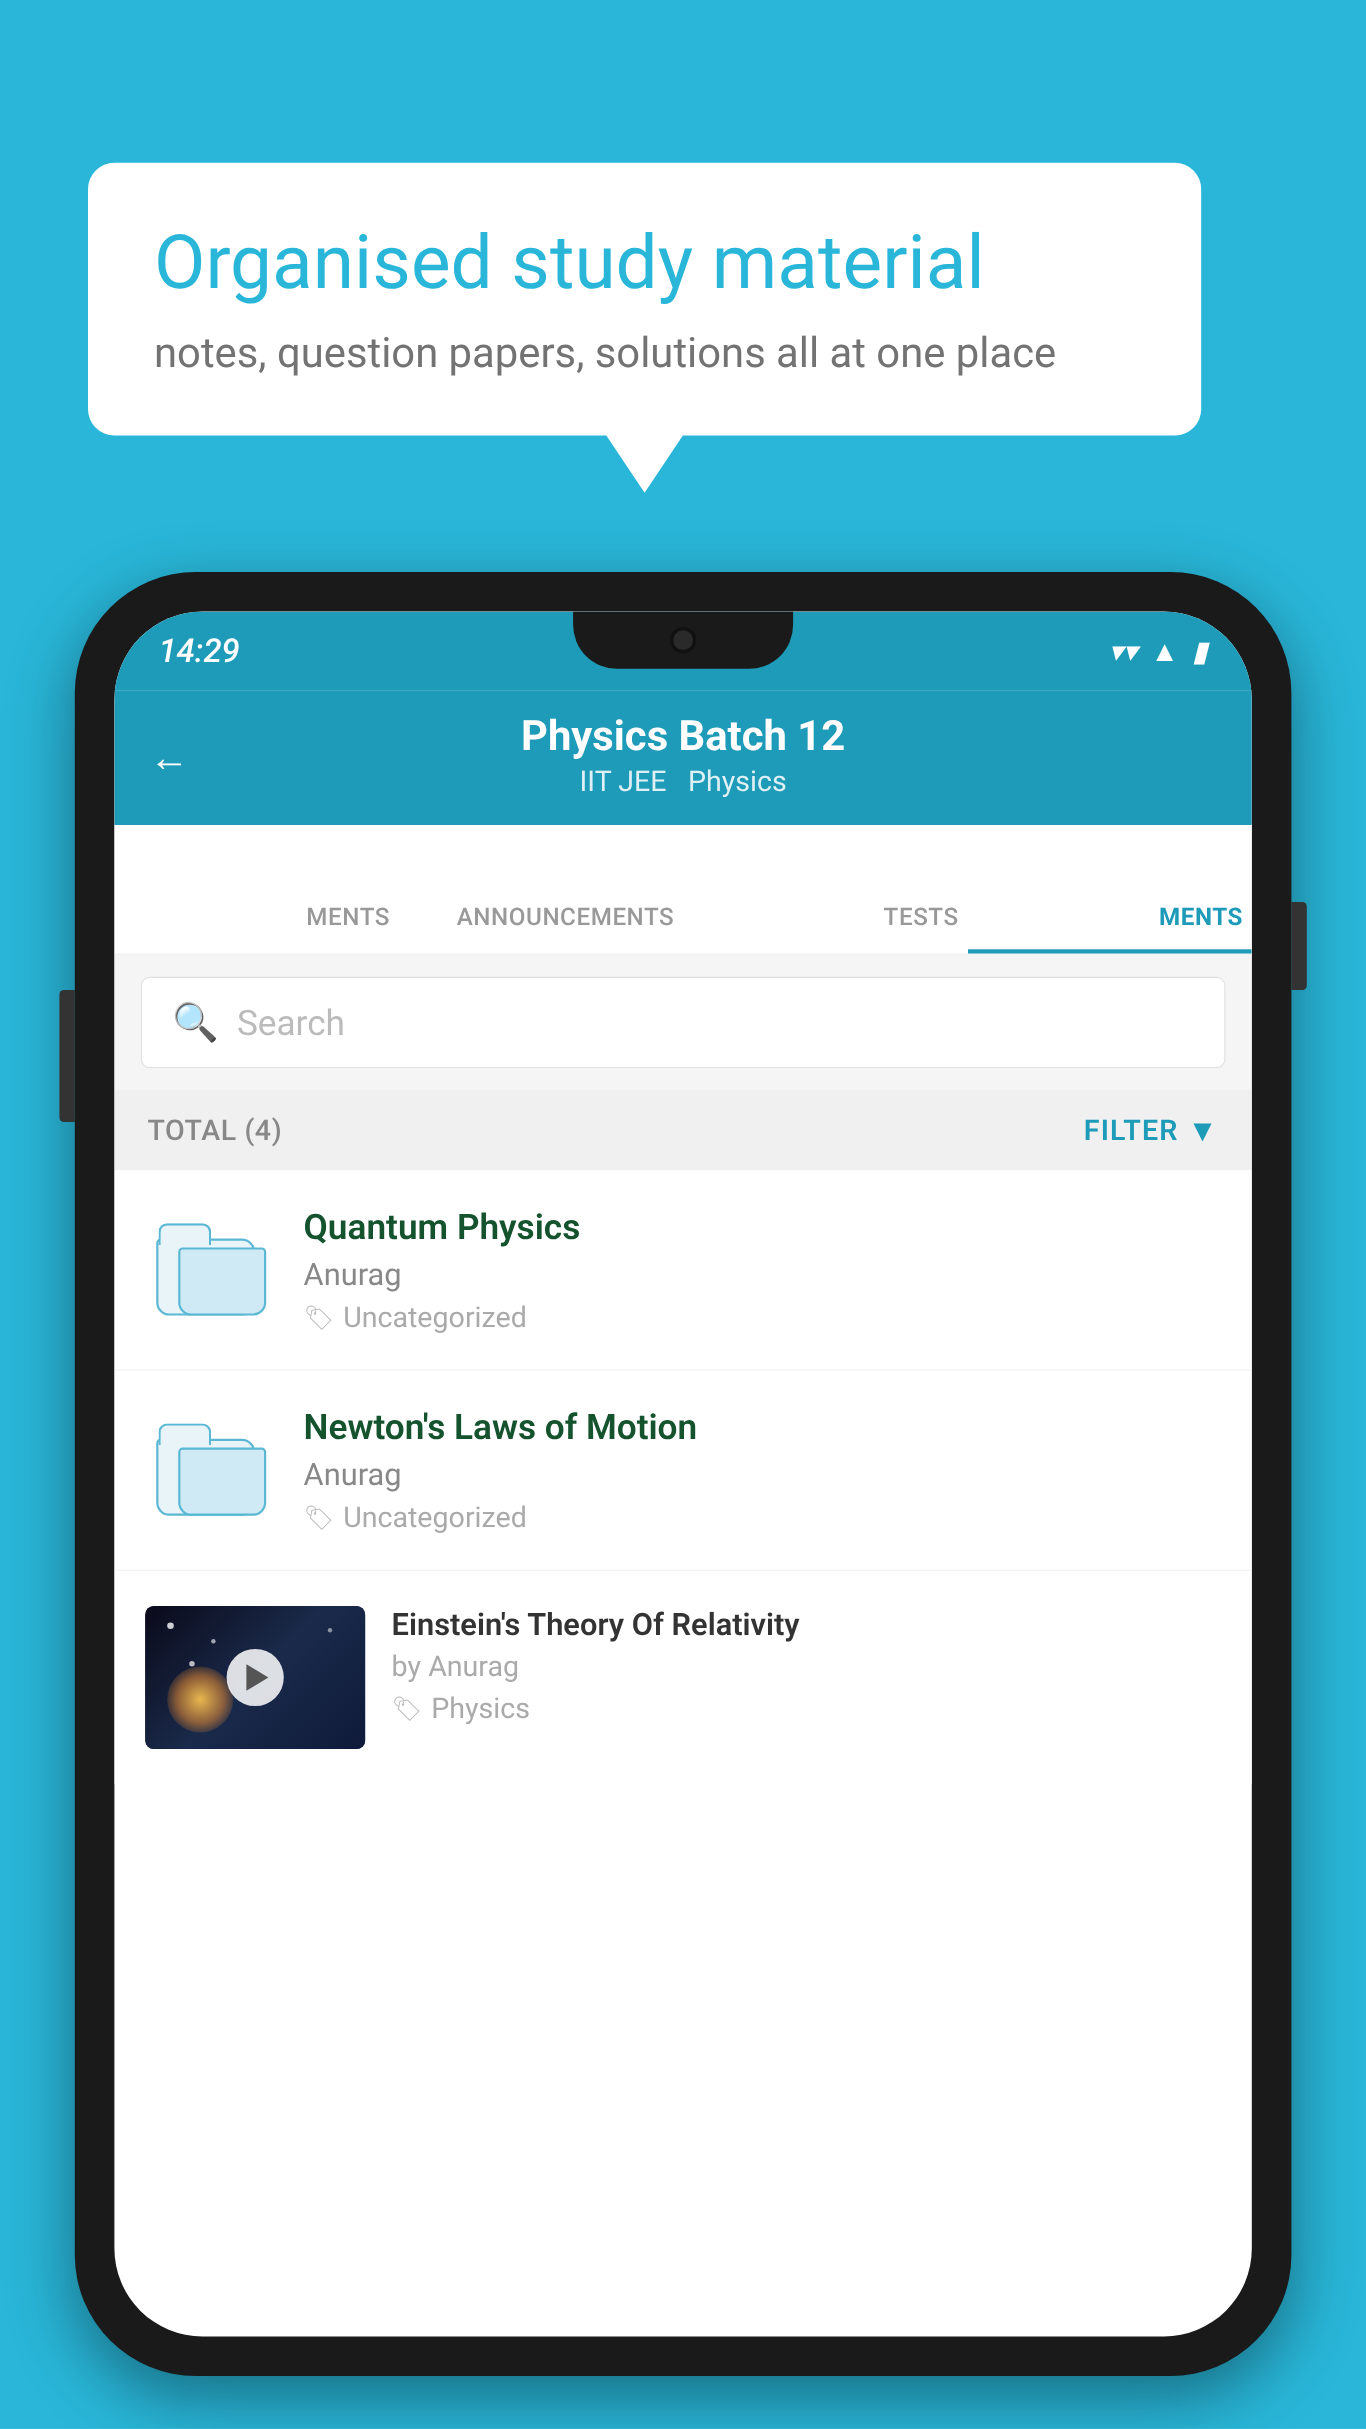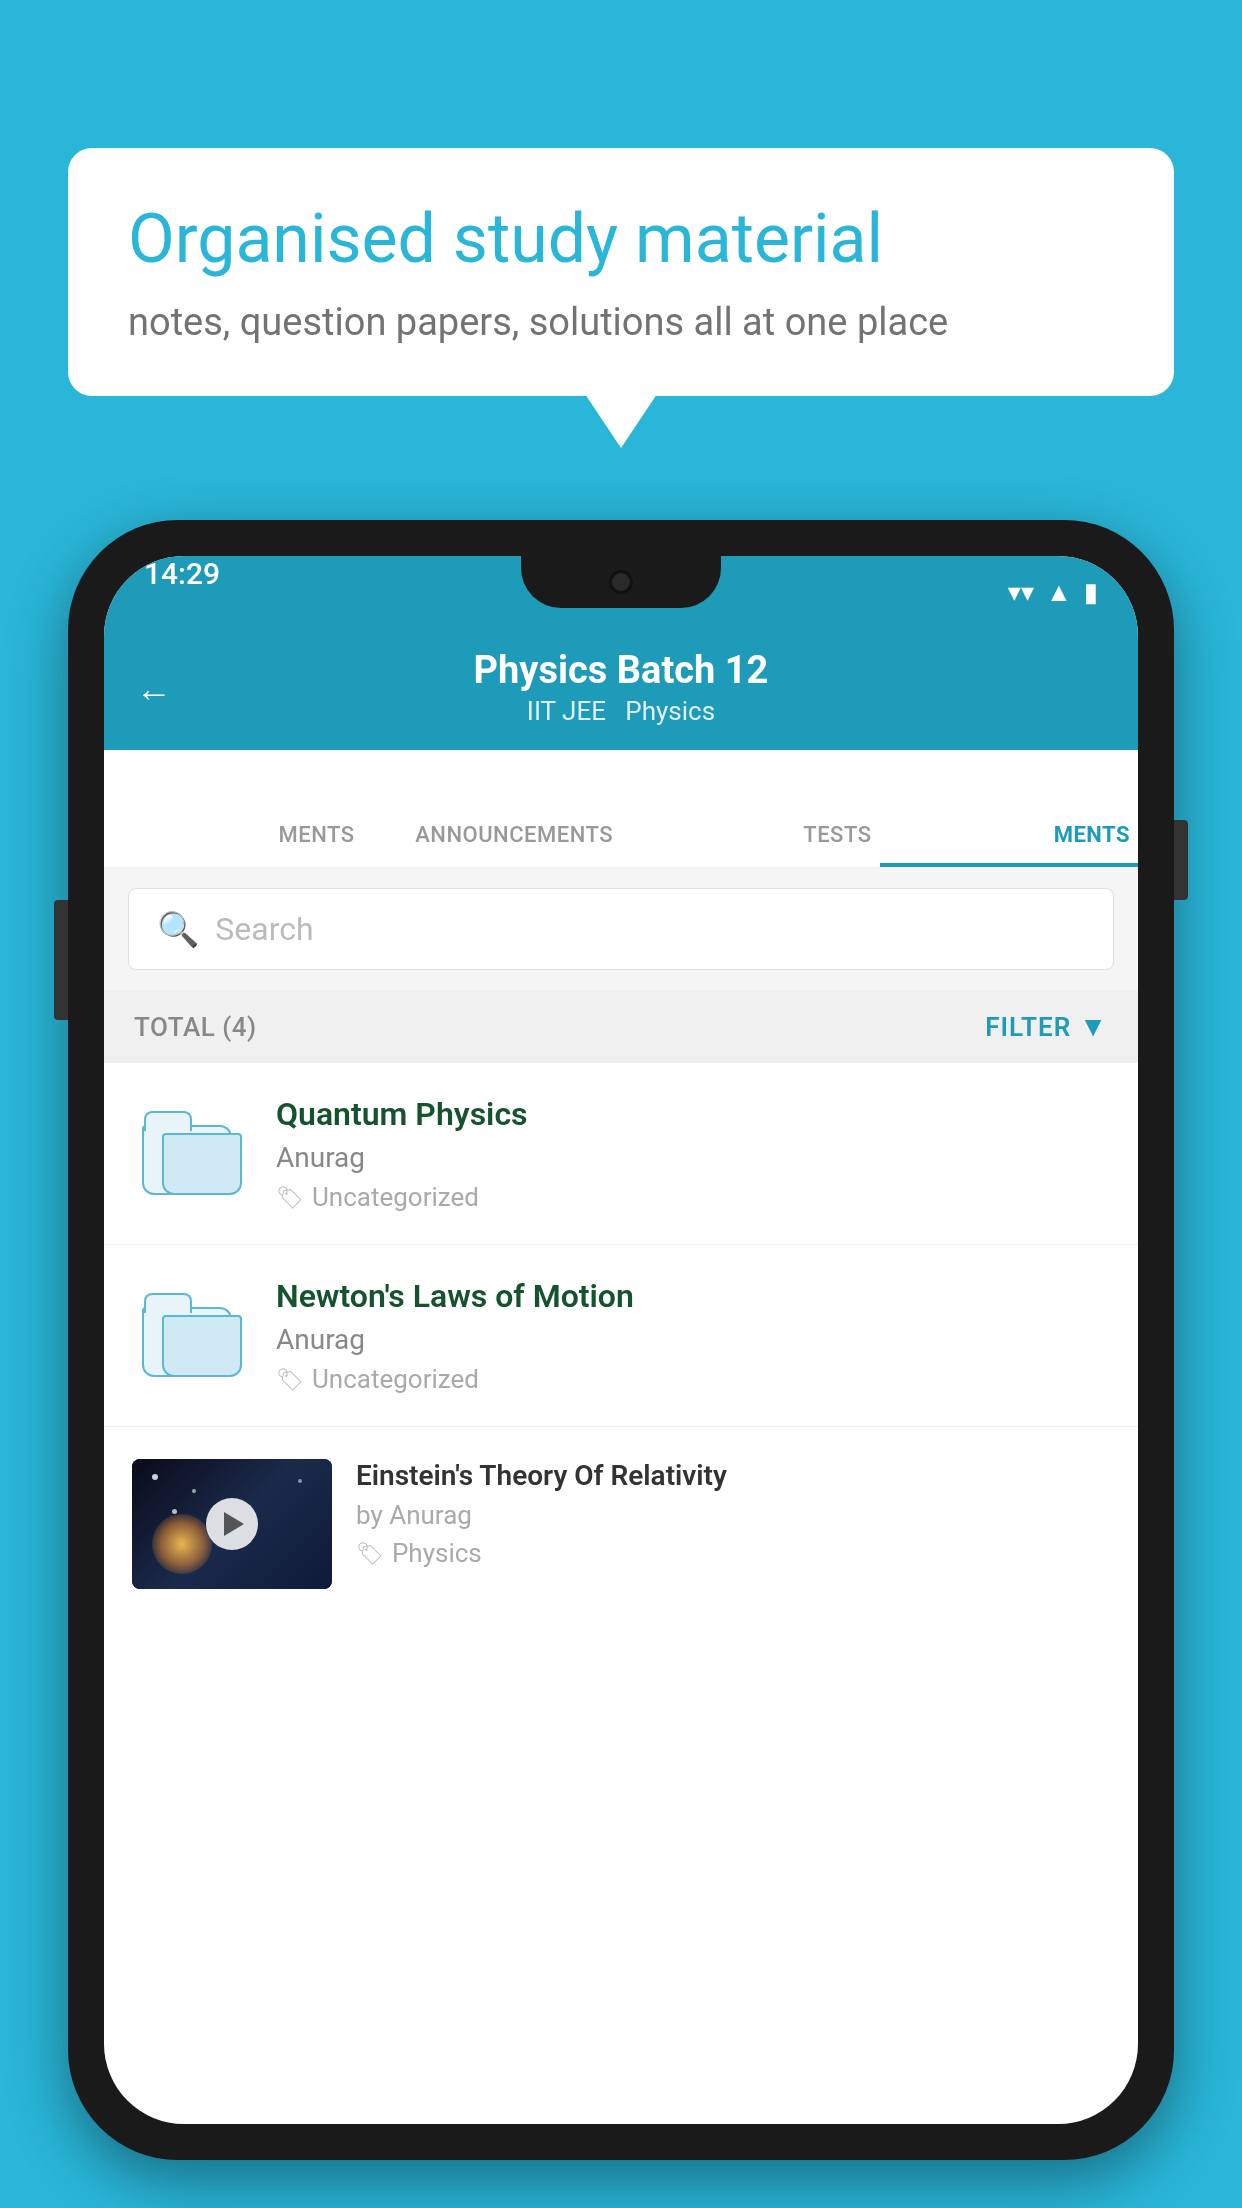--- a/index.html
+++ b/index.html
@@ -9,22 +9,22 @@
       background-color: #29b6d8;
       font-family: 'Roboto', Arial, sans-serif;
       overflow: hidden;
       position: relative;
     }
 
     
     .speech-bubble {
       position: absolute;
       top: 148px;
-      left: 68px;
-      width: 1106px;
+      left: 80px;
+      width: 1012px;
       background: white;
       border-radius: 24px;
       padding: 52px 60px 52px 60px;
     }
     .speech-bubble::after {
       content: '';
       position: absolute;
       bottom: -52px;
       left: 50%;
       transform: translateX(-50%);
@@ -121,23 +121,25 @@
       background: #2a2a2a;
       border-radius: 50%;
       border: 3px solid #111;
     }
 
     
     .status-bar {
       height: 72px;
       background: #1e9bb8;
       display: flex;
+      align-items: center;
       justify-content: space-between;
       padding: 0 40px;
       position: relative;
+      font-style: italic;
     }
     .status-time {
       color: white;
       font-size: 30px;
       font-weight: 500;
     }
     .status-icons {
       display: flex;
       align-items: center;
       gap: 12px;

